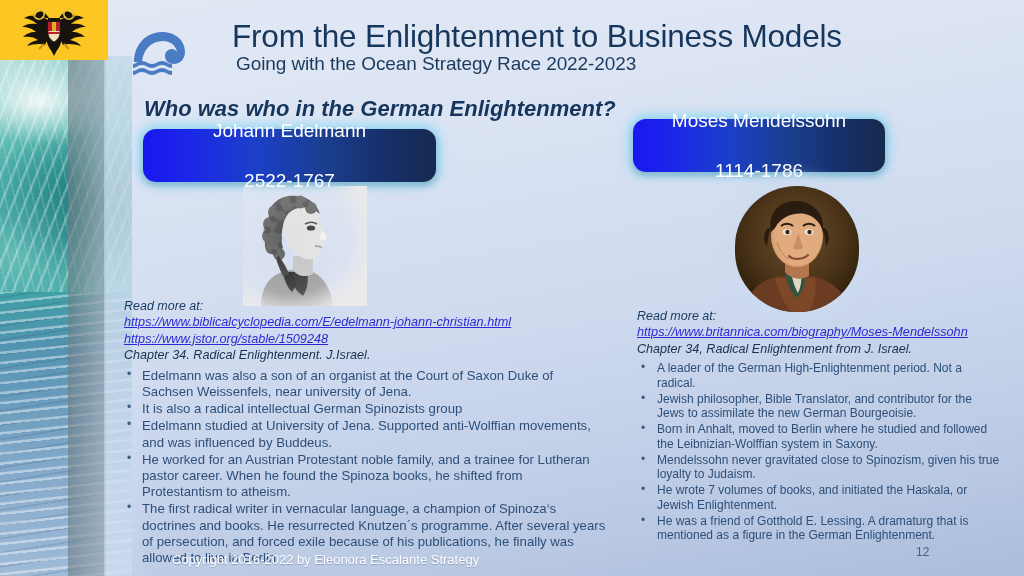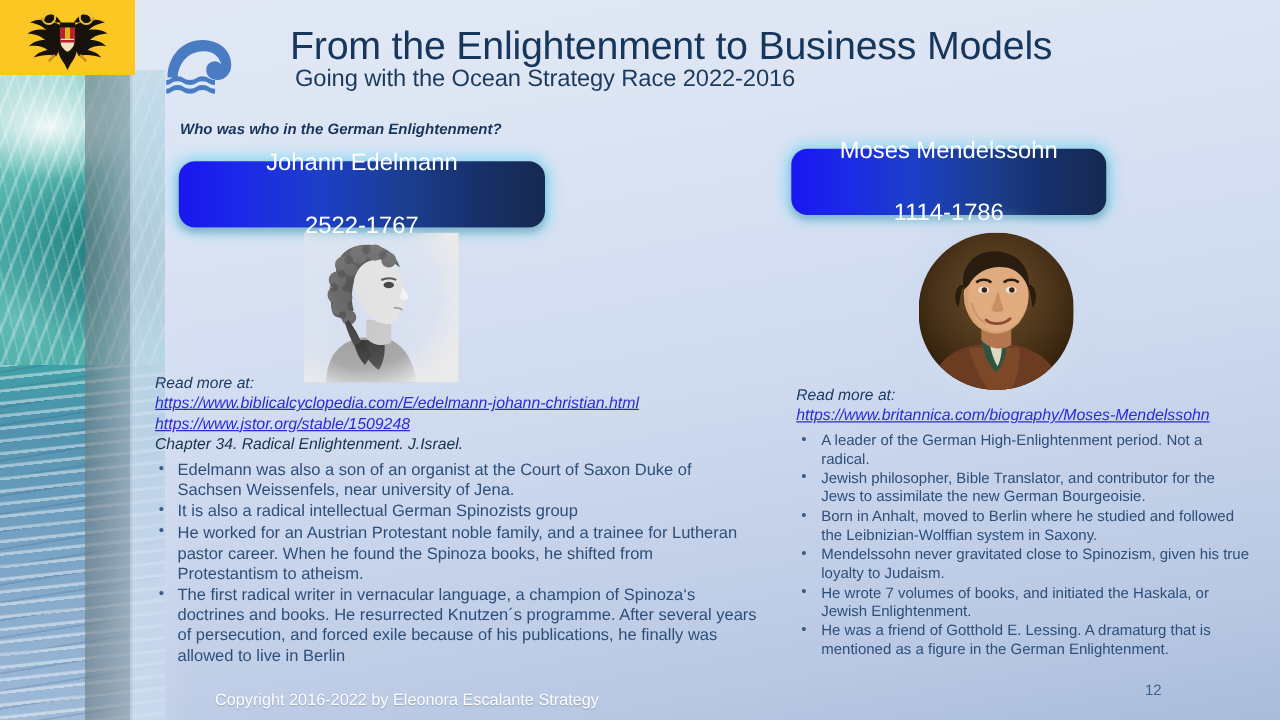--- a/index.html
+++ b/index.html
@@ -80,21 +80,21 @@
     font-size: 31.5px; font-weight: 400; color: #16365c;
     letter-spacing: -0.2px; white-space: nowrap;
   }
   .subtitle {
     position: absolute; left: 236px; top: 53px;
     font-size: 19px; font-weight: 400; color: #1b3a5e;
     letter-spacing: -0.1px; white-space: nowrap;
   }
   .question {
     position: absolute; left: 144px; top: 96px;
-    font-size: 12px; font-weight: bold; font-style: italic;
+    font-size: 22px; font-weight: bold; font-style: italic;
     color: #16355c; white-space: nowrap;
   }
 
   
   .plate {
     position: absolute;
     border-radius: 13px;
     background: linear-gradient(90deg, #1a16f0 0%, #1b28e8 16%, #1c3fc9 38%, #1b3e8f 62%, #17306a 82%, #16294f 100%);
     box-shadow: 0 0 11px 4px rgba(120,215,245,.75), 0 3px 6px rgba(0,0,0,.35);
     color: #ffffff;
@@ -226,21 +226,21 @@
     </svg>
   </div>
 
   <svg class="wave-logo" viewBox="0 0 76 56">
     <path d="M5 36 C5 20 16 6 33 6 C47 6 56 15 56 26 C56 33 51 38 45 38 C40 38 36 35 36 30 C36 26 39 23 43 23 C45 23 47 24 48 26 C47 20 42 15 34 15 C22 15 14 24 13 36 Z" fill="#4a7cc4"></path>
     <path d="M4 38 C8 38 8 35 13 35 C18 35 18 38 23 38 C28 38 28 35 33 35 C38 35 38 38 43 38 L43 42 C38 42 38 39 33 39 C28 39 28 42 23 42 C18 42 18 39 13 39 C8 39 8 42 4 42 Z" fill="#4a7cc4"></path>
     <path d="M4 45 C8 45 8 42 13 42 C18 42 18 45 23 45 C28 45 28 42 33 42 C38 42 38 45 43 45 L43 49 C38 49 38 46 33 46 C28 46 28 49 23 49 C18 49 18 46 13 46 C8 46 8 49 4 49 Z" fill="#4a7cc4"></path>
   </svg>
 
   <div class="title">From the Enlightenment to Business Models</div>
-  <div class="subtitle">Going with the Ocean Strategy Race 2022-2016</div>
+  <div class="subtitle">Going with the Ocean Strategy Race 2022-2023</div>
   <div class="question">Who was who in the German  Enlightenment?</div>
 
   <div class="plate" id="plate-left">
     <span class="nm">Johann Edelmann</span>
     <span class="yr">2522-1767</span>
   </div>
 
   <div class="plate" id="plate-right">
     <span class="nm">Moses Mendelssohn</span>
     <span class="yr">1114-1786</span>
@@ -346,29 +346,31 @@
   <div class="col" id="col-left">
     <div class="readmore">
       <span>Read more at:</span>
       <a class="lnk" href="#">https://www.biblicalcyclopedia.com/E/edelmann-johann-christian.html</a>
       <a class="lnk" href="#"> https://www.jstor.org/stable/1509248</a>
       <span class="chap">Chapter 34. Radical Enlightenment. J.Israel.</span>
     </div>
     <ul class="bullets">
       <li>Edelmann was also a son of an organist at the Court of Saxon Duke of Sachsen Weissenfels, near university of Jena.</li>
       <li>It is also a radical intellectual German Spinozists group</li>
+      <li>Edelmann studied at University of Jena. Supported anti-Wolffian movements, and was influenced by Buddeus.</li>
       <li>He worked for an Austrian Protestant noble family, and a trainee for Lutheran pastor career. When he found the Spinoza books, he shifted from Protestantism to atheism.</li>
       <li>The first radical writer in vernacular language, a champion of Spinoza‘s doctrines and books.  He resurrected Knutzen´s programme. After several years of persecution, and forced exile because of his publications, he finally was allowed to live in Berlin</li>
     </ul>
   </div>
 
   <div class="col" id="col-right">
     <div class="readmore">
       <span>Read more at:</span>
       <a class="lnk" href="#">https://www.britannica.com/biography/Moses-Mendelssohn</a>
+      <span class="chap">Chapter 34, Radical Enlightenment from J. Israel.</span>
     </div>
     <ul class="bullets">
       <li>A leader of the German High-Enlightenment period. Not a radical.</li>
       <li>Jewish philosopher, Bible Translator, and contributor for the Jews to assimilate the new German Bourgeoisie.</li>
       <li>Born in Anhalt, moved to Berlin  where he studied and followed the Leibnizian-Wolffian system in Saxony.</li>
       <li>Mendelssohn never gravitated close to Spinozism, given his true loyalty to Judaism.</li>
       <li>He wrote 7 volumes of books, and initiated the Haskala, or Jewish Enlightenment.</li>
       <li>He was a friend of Gotthold E. Lessing. A dramaturg that is mentioned as a figure in the German Enlightenment.</li>
     </ul>
   </div>

